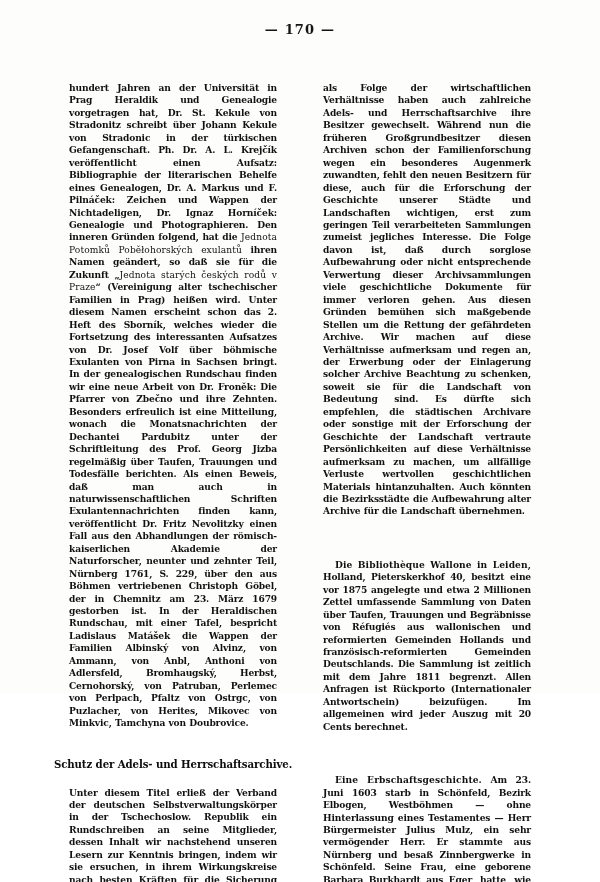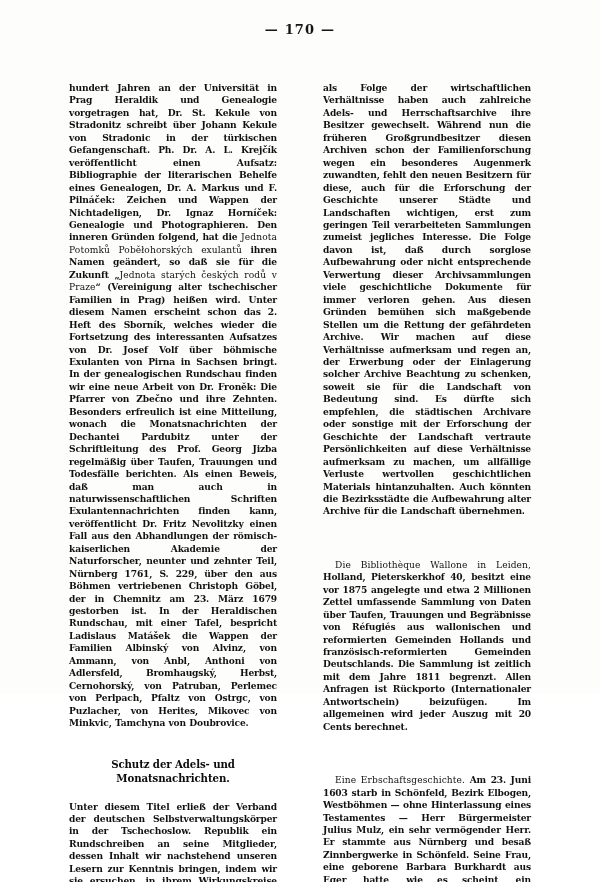--- a/index.html
+++ b/index.html
@@ -81,21 +81,21 @@
     text-indent: 12px;
   }
   
   .rom {
     font-family: "DejaVu Serif", "Liberation Serif", serif;
     font-weight: 400;
     letter-spacing: 0.1px;
   }
   
   .runin {
-    font-weight: 400;
+    font-weight: 700;
     letter-spacing: 0.1px;
   }
   .heading {
     font-family: "DejaVu Serif", "Liberation Serif", serif;
     font-weight: 800;
     font-size: 10.2px;
     line-height: 14px;
     text-align: center;
     letter-spacing: -0.1px;
     color: #0d0d0d;
@@ -122,21 +122,21 @@
 
   <div class="columns">
 
     <div class="col">
 
       <p class="fr"><span>hundert Jahren an der Universität in Prag Heraldik und Genealogie vorgetragen hat, Dr. St. Kekule von Stradonitz schreibt über Johann Kekule von Stradonic in der türkischen Gefangenschaft. Ph. Dr. A. L. Krejčík veröffentlicht einen Aufsatz: Bibliographie der literarischen Behelfe eines Genealogen, Dr. A. Markus und F. Pilnáček: Zeichen und Wappen der Nichtadeligen, Dr. Ignaz Horníček: Genealogie und Photographieren. Den inneren Gründen folgend, hat die </span><span class="rom">Jednota Potomků Poběłohorských exulantů</span><span> ihren Namen geändert, so daß sie für die Zukunft „</span><span class="rom">Jednota starých českých rodů v Praze</span><span>“ (Vereinigung alter tschechischer Familien in Prag) heißen wird. Unter diesem Namen erscheint schon das 2. Heft des Sborník, welches wieder die Fortsetzung des interessanten Aufsatzes von Dr. Josef Volf über böhmische Exulanten von Pirna in Sachsen bringt. In der genealogischen Rundschau finden wir eine neue Arbeit von Dr. Froněk: Die Pfarrer von Zbečno und ihre Zehnten. Besonders erfreulich ist eine Mitteilung, wonach die Monatsnachrichten der Dechantei Pardubitz unter der Schriftleitung des Prof. Georg Jizba regelmäßig über Taufen, Trauungen und Todesfälle berichten. Als einen Beweis, daß man auch in naturwissenschaftlichen Schriften Exulantennachrichten finden kann, veröffentlicht Dr. Fritz Nevolitzky einen Fall aus den Abhandlungen der römisch-kaiserlichen Akademie der Naturforscher, neunter und zehnter Teil, Nürnberg 1761, S. 229, über den aus Böhmen vertriebenen Christoph Göbel, der in Chemnitz am 23. März 1679 gestorben ist. In der Heraldischen Rundschau, mit einer Tafel, bespricht Ladislaus Matášek die Wappen der Familien Albinský von Alvinz, von Ammann, von Anbl, Anthoni von Adlersfeld, Bromhaugský, Herbst, Cernohorský, von Patruban, Perlemec von Perlpach, Pfaltz von Ostrgc, von Puzlacher, von Herites, Mikovec von Minkvic, Tamchyna von Doubrovice.</span></p>
 
 
       <div class="gap-small"></div>
 
-      <div class="heading">Schutz der Adels- und Monatsnachrichten.</div>
+      <div class="heading">Schutz der Adels- und Herrschaftsarchive.</div>
 
       <p class="fr">Unter diesem Titel erließ der Verband der deutschen Selbstverwaltungskörper in der Tschechoslow. Republik ein Rundschreiben an seine Mitglieder, dessen Inhalt wir nachstehend unseren Lesern zur Kenntnis bringen, indem wir sie ersuchen, in ihrem Wirkungskreise nach besten Kräften für die Sicherung der genannten Archivalien zu arbeiten. Die Herrschaftsarchive stellen auch für den Familienforscher eine der wichtigsten Quellen dar, die leider — wie wir wissen — noch viel zu wenig herangezogen wird. Die Zuschrift lautet: Durch die Enteignung und den Verkauf von Gütern im Zuge der Bodenreform und</p>
 
     </div>
 
     <div class="col">
 
       <p class="fr">als Folge der wirtschaftlichen Verhältnisse haben auch zahlreiche Adels- und Herrschaftsarchive ihre Besitzer gewechselt. Während nun die früheren Großgrundbesitzer diesen Archiven schon der Familienforschung wegen ein besonderes Augenmerk zuwandten, fehlt den neuen Besitzern für diese, auch für die Erforschung der Geschichte unserer Städte und Landschaften wichtigen, erst zum geringen Teil verarbeiteten Sammlungen zumeist jegliches Interesse. Die Folge davon ist, daß durch sorglose Aufbewahrung oder nicht entsprechende Verwertung dieser Archivsammlungen viele geschichtliche Dokumente für immer verloren gehen. Aus diesen Gründen bemühen sich maßgebende Stellen um die Rettung der gefährdeten Archive. Wir machen auf diese Verhältnisse aufmerksam und regen an, der Erwerbung oder der Einlagerung solcher Archive Beachtung zu schenken, soweit sie für die Landschaft von Bedeutung sind. Es dürfte sich empfehlen, die städtischen Archivare oder sonstige mit der Erforschung der Geschichte der Landschaft vertraute Persönlichkeiten auf diese Verhältnisse aufmerksam zu machen, um allfällige Verluste wertvollen geschichtlichen Materials hintanzuhalten. Auch könnten die Bezirksstädte die Aufbewahrung alter Archive für die Landschaft übernehmen.</p>
 
       <div class="gap-med"></div>

